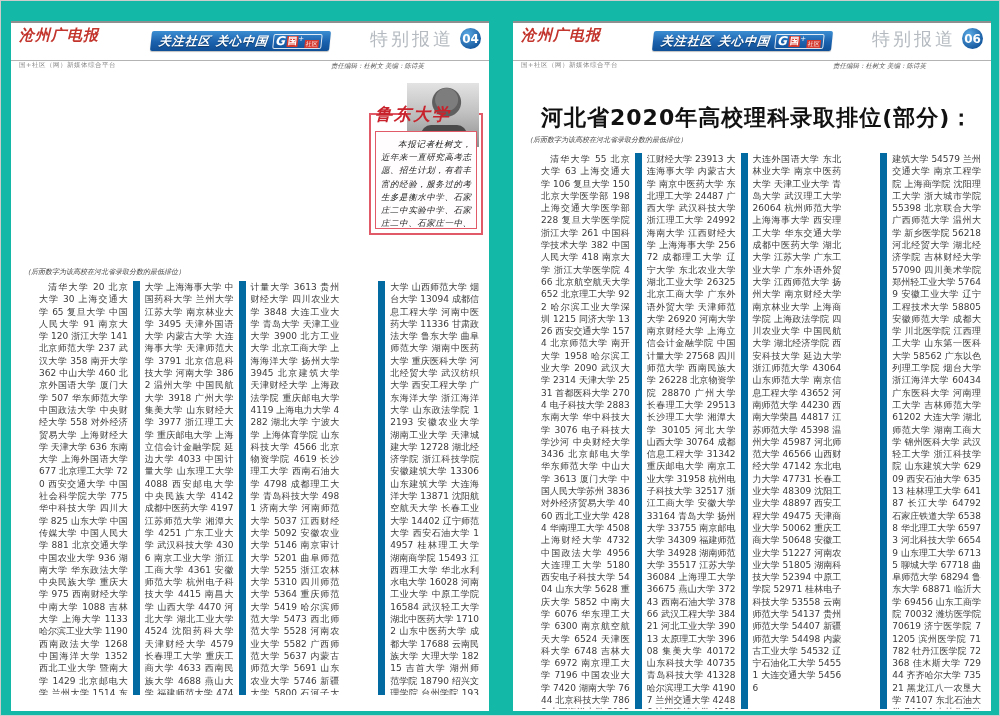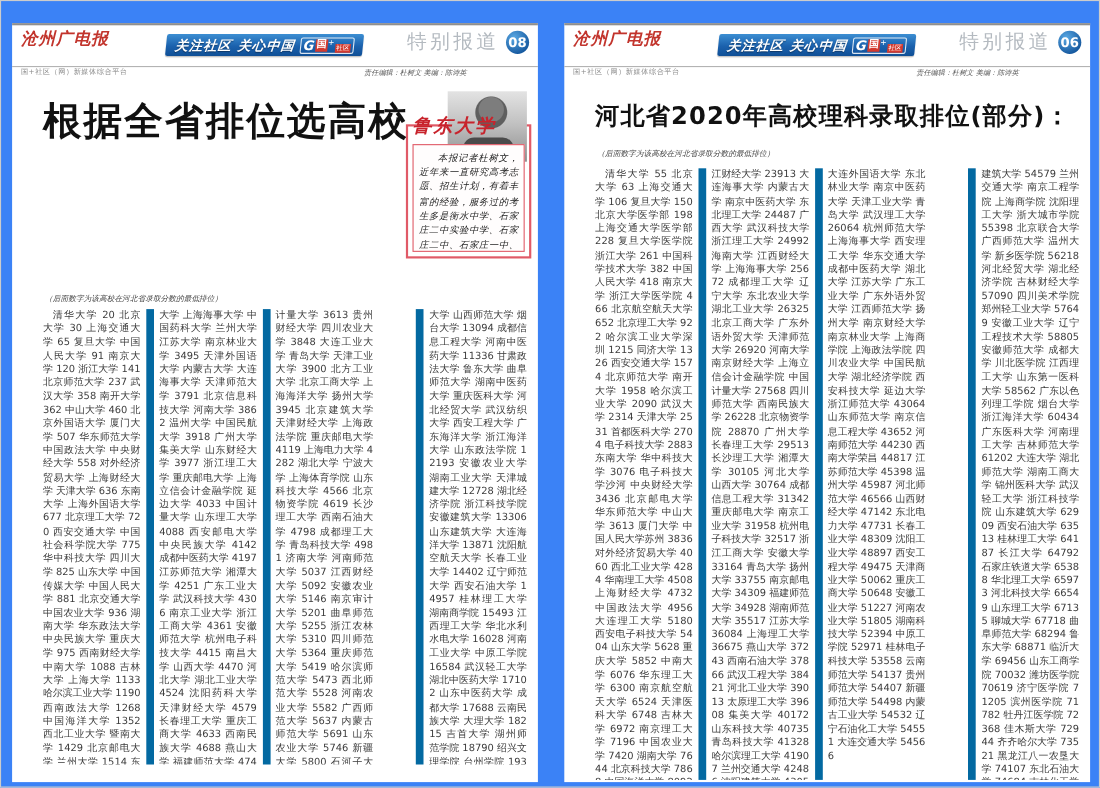--- a/index.html
+++ b/index.html
@@ -1,17 +1,17 @@
 <!DOCTYPE html>
 <html><head>
 <meta charset="utf-8">
 <style>
   * { margin:0; padding:0; box-sizing:border-box; }
   body { background:#f2f2f2; font-family:"DejaVu Sans", sans-serif; }
-  .sheet { position:relative; width:1000px; height:716px; background:#3b82f6;
+  .sheet { position:relative; width:1000px; height:716px; background:#14b8a6;
            border:1px solid #cccccc; overflow:hidden; margin:0 auto; }
   .page { position:absolute; top:20px; height:690px; width:478px;
           border-top:2px solid #8f8f8f; background:#fff; }
   .page-left { left:10px; } .page-right { left:512px; }
 
   
   .page-header { display:flex; justify-content:space-between; align-items:flex-start;
                  padding:5px 8px 4px 8px; border-bottom:1px solid #b3b3b3; height:38px; }
   .brand { width:130px; }
   .brand-name { color:#c2342c; font-weight:bold; font-style:italic; font-size:15px;
@@ -62,24 +62,24 @@
                  font-family:"DejaVu Serif", serif; background:rgba(255,255,255,.0); }
   .laodu-bio { position:absolute; left:6px; right:6px; top:48px; bottom:6px; z-index:3;
                border:1px solid #e05a67; background:#fffdfd; padding:6px 5px;
                font-size:8.5px; line-height:1.55; font-style:italic; color:#1e1e1e;
                font-family:"DejaVu Serif", serif; text-indent:2em; text-align:justify;
                overflow:hidden; }
 
   
   .sec-h { position:absolute; left:28px; font-size:22px; font-weight:800; color:#111;
            letter-spacing:1px; }
-  .sec-note { position:absolute; left:30px; font-size:7px; color:#444;
+  .sec-note { position:absolute; left:13px; font-size:7px; color:#444;
               font-family:"DejaVu Serif", serif; font-style:italic; }
   .page-left .sec-h { top:216px; } .page-left .sec-note { top:244px; }
-  .page-right .sec-h { top:68px; } .page-right .sec-note { top:112px; }
+  .page-right .sec-h { top:80px; } .page-right .sec-note { top:112px; }
 
   .cols { position:absolute; left:28px; width:440px; display:flex; }
   .page-left .cols { top:258px; height:414px; }
   .page-right .cols { top:130px; height:556px; }
   .col { flex:1; padding:0 5px; font-size:9px; line-height:12.3px; color:#3b3b3b;
          text-align:justify; word-break:break-all; overflow:hidden; }
   .col + .col { border-left:7px solid #0369a1; }
   .col:first-child { padding-left:0; } .col:last-child { padding-right:0;margin-left:34px; }
   .col-first { text-indent:1em; }
 </style>
@@ -99,27 +99,26 @@
         <span class="banner-logo">
           <span class="g">G</span>
           <span class="guo">国</span>
           <span class="plus">+</span>
           <span class="shequ">社区</span>
         </span>
       </div>
       <div class="masthead-right">
         <div class="sec-row">
           <span class="sec-name">特别报道</span>
-          <span class="page-no">08</span>
+          <span class="page-no">04</span>
         </div>
         <div class="editor-line">责任编辑：杜树文 美编：陈诗英</div>
       </div>
     </div>
 
-    <h1 class="headline">根据全省排位选高校</h1>
 
     <div class="laodu">
       <div class="laodu-photo"></div>
       <div class="laodu-outer"></div>
       <div class="laodu-label">鲁东大学</div>
       <div class="laodu-bio">本报记者杜树文，近年来一直研究高考志愿、招生计划，有着丰富的经验，服务过的考生多是衡水中学、石家庄二中实验中学、石家庄二中、石家庄一中、邯郸一中等河北省示范性高中毕业生。</div>
     </div>
 
     <div class="sec-note">（后面数字为该高校在河北省录取分数的最低排位）</div>
 

